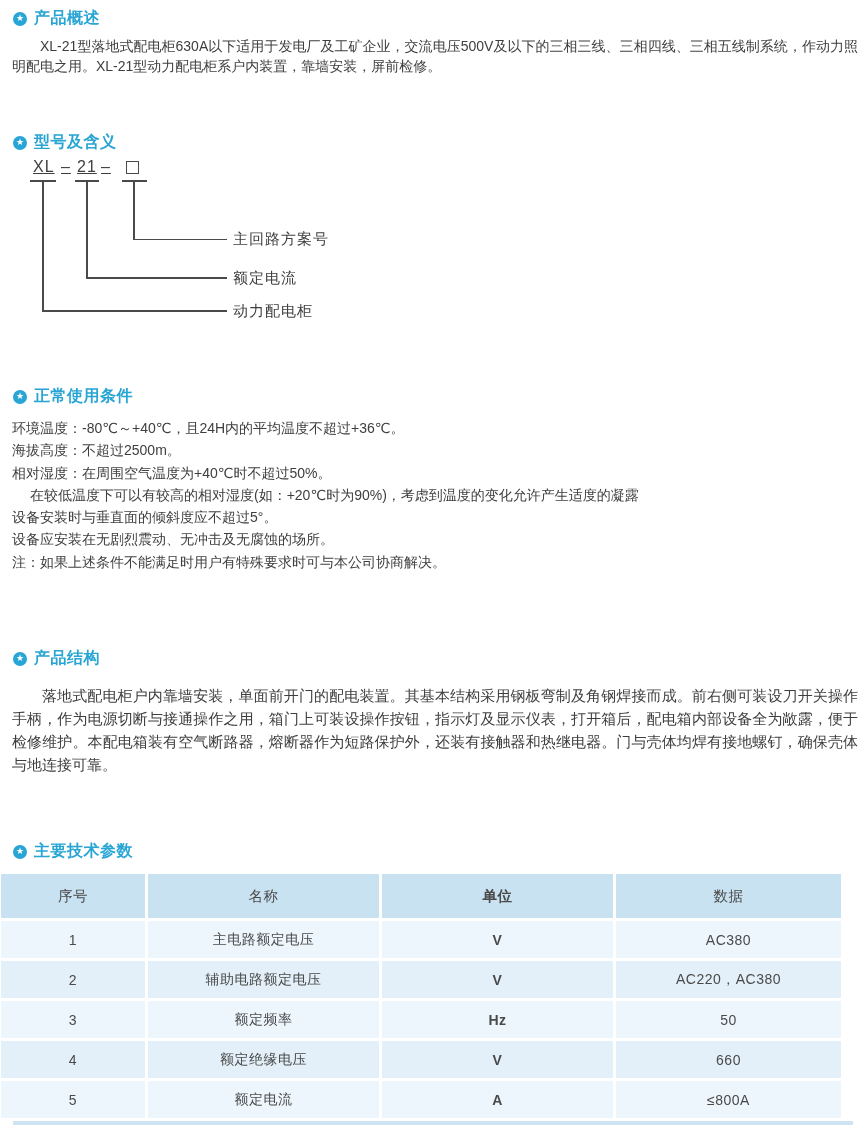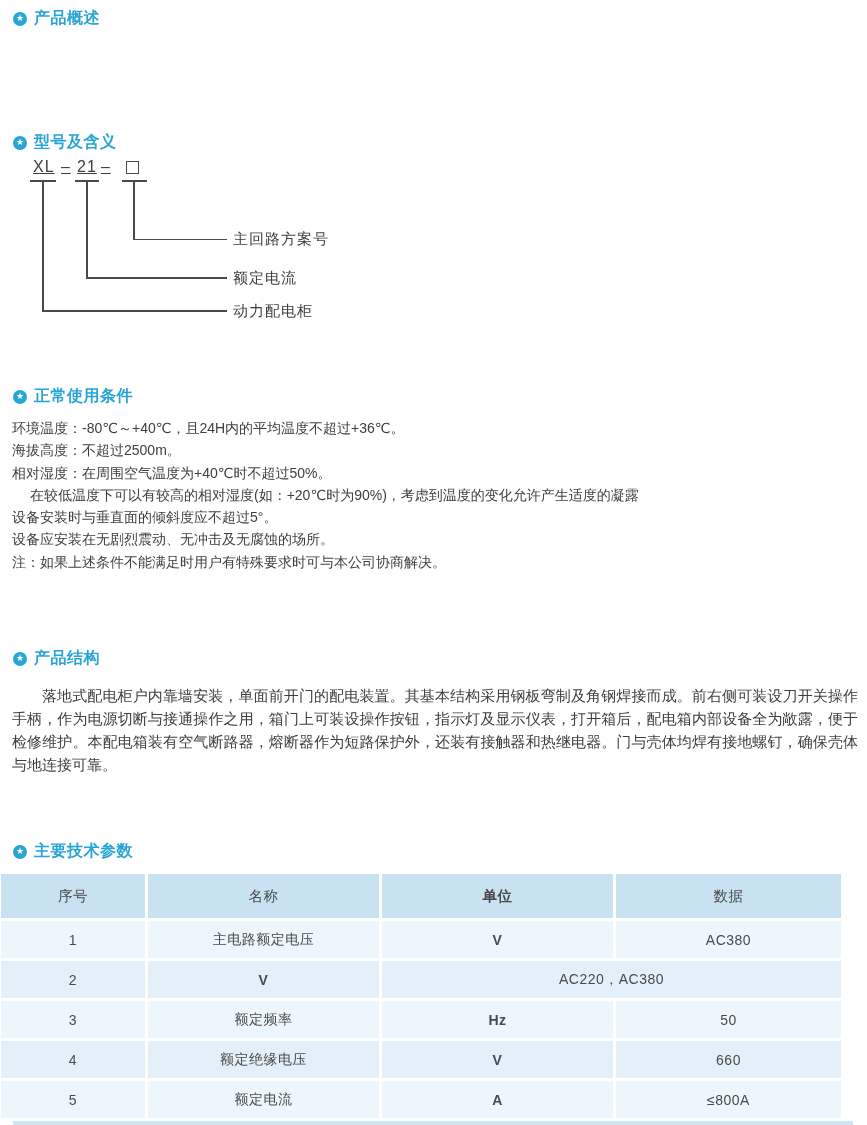--- a/index.html
+++ b/index.html
@@ -96,20 +96,21 @@
 </style>
 </head>
 <body>
 
 <div class="page">
 
   <div class="sec-header sh-overview">
     <span class="sec-icon">★</span>
     <span class="sec-title">产品概述</span>
   </div>
+  <div class="para overview">XL-21型落地式配电柜630A以下适用于发电厂及工矿企业，交流电压500V及以下的三相三线、三相四线、三相五线制系统，作动力照明配电之用。XL-21型动力配电柜系户内装置，靠墙安装，屏前检修。</div>
 
   <div class="sec-header sh-model">
     <span class="sec-icon">★</span>
     <span class="sec-title">型号及含义</span>
   </div>
 
   <div class="diagram">
     <span class="code-part code-xl">XL</span>
     <span class="code-part code-dash1">–</span>
     <span class="code-part code-series">21</span>
@@ -165,20 +166,21 @@
       </div>
     <div>
         <div class="trow odd">
           <div class="cell c0">1</div>
           <div class="cell c1">主电路额定电压</div>
           <div class="cell c2">V</div>
           <div class="cell c3">AC380</div>
         </div>
         <div class="trow even">
           <div class="cell c0">2</div>
+          <div class="cell c1">辅助电路额定电压</div>
           <div class="cell c2">V</div>
           <div class="cell c3">AC220，AC380</div>
         </div>
         <div class="trow odd">
           <div class="cell c0">3</div>
           <div class="cell c1">额定频率</div>
           <div class="cell c2">Hz</div>
           <div class="cell c3">50</div>
         </div>
         <div class="trow even">

